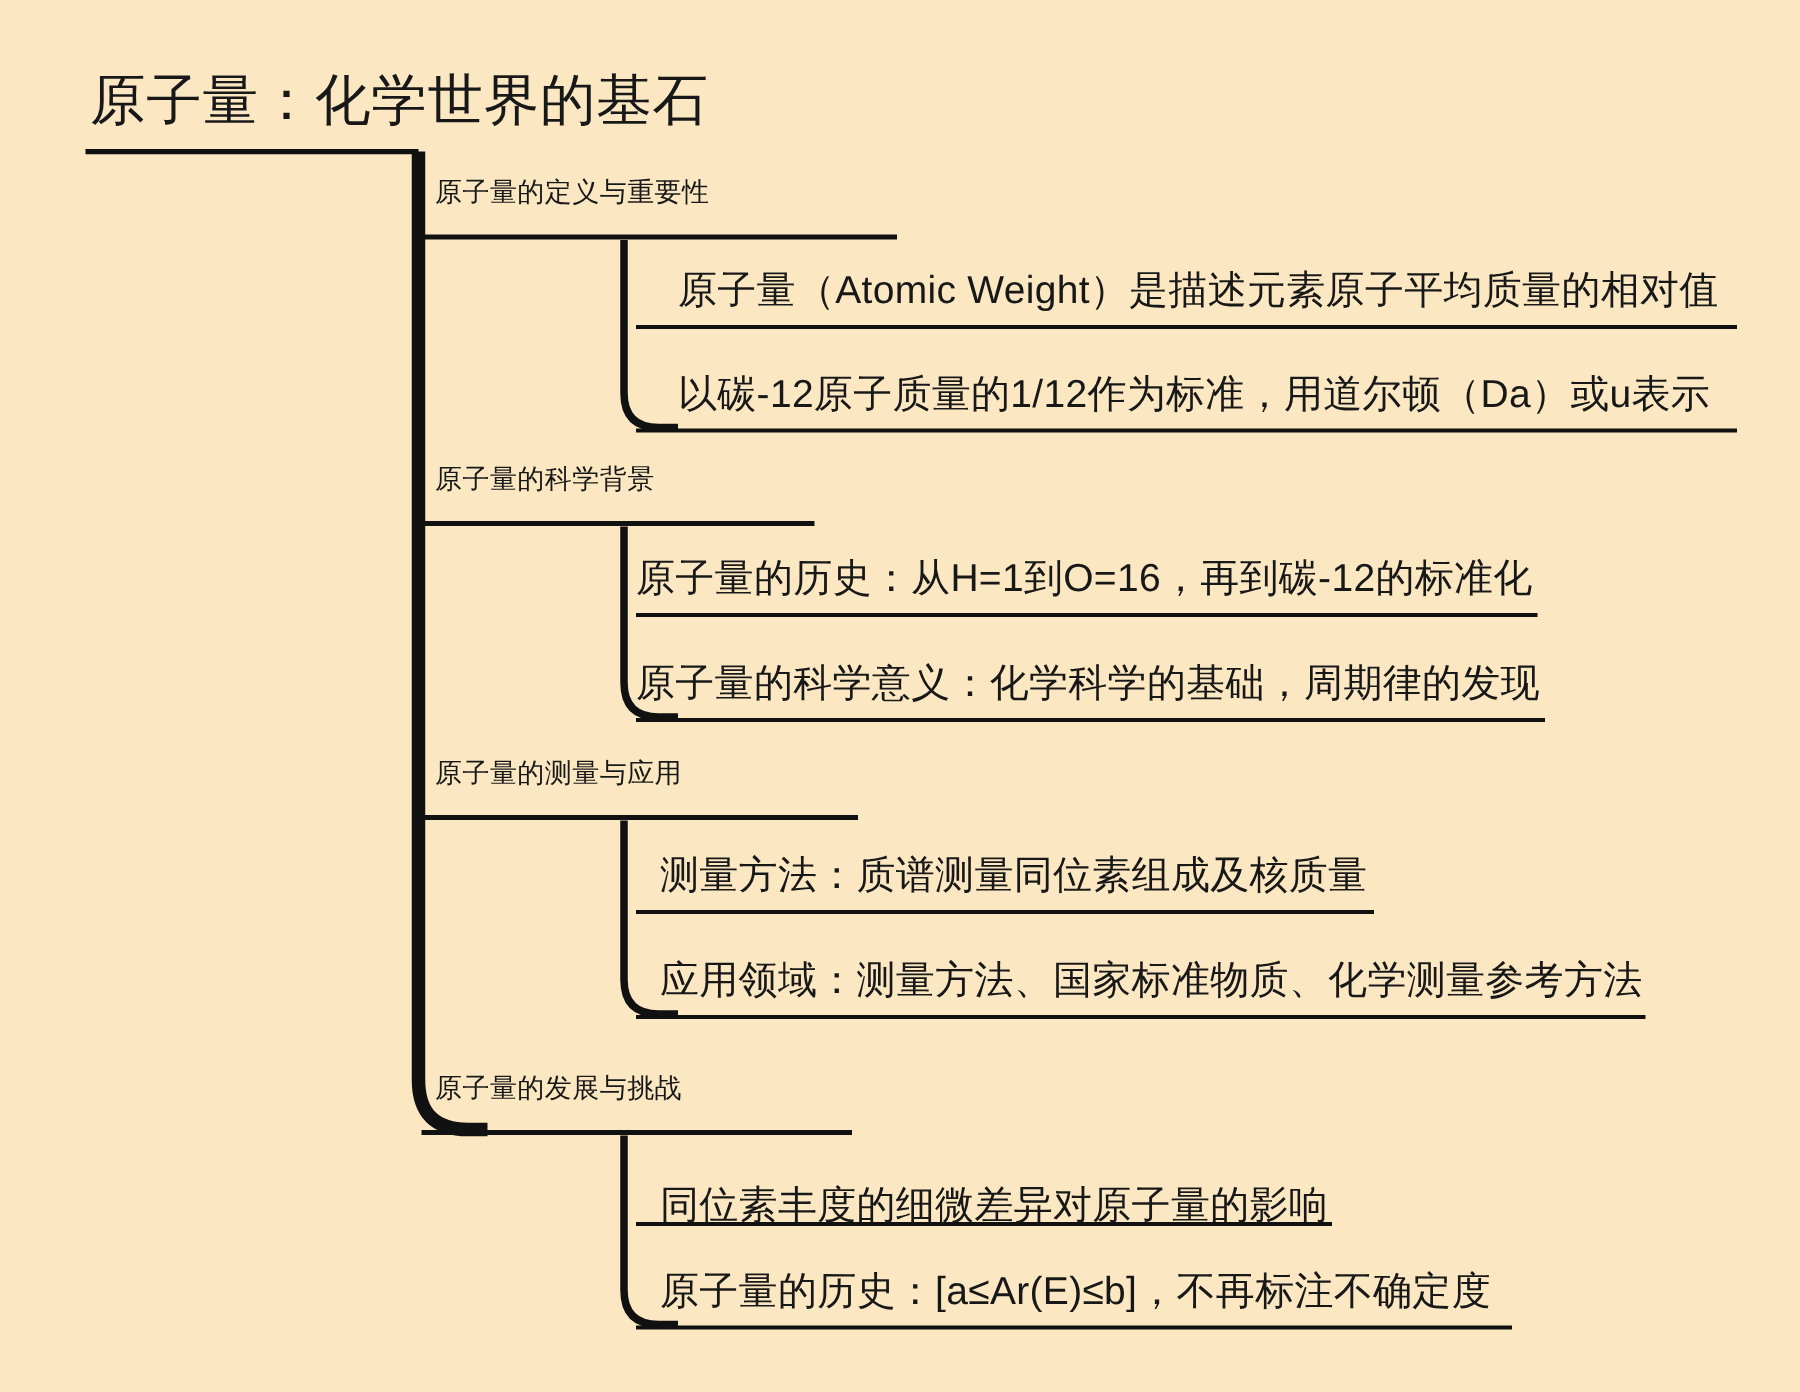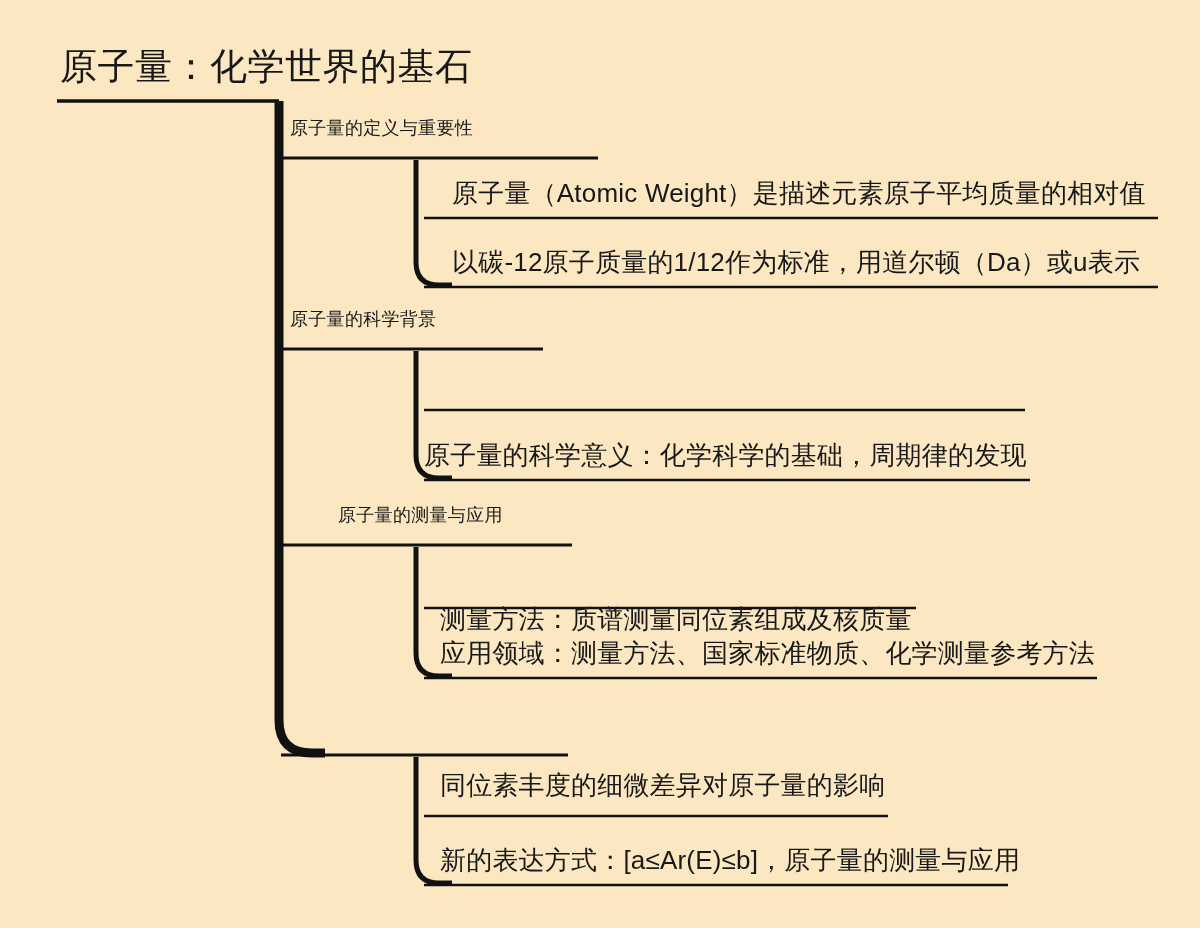--- a/index.html
+++ b/index.html
@@ -79,22 +79,24 @@
     <path d="M424,885 L1008,885" stroke="#111111" stroke-width="2.6" fill="none"></path>
   </svg>
 
   <div class="node root-title" style="left:60px; top:48px;">原子量：化学世界的基石</div>
 
   <div class="node branch-title" style="left:290px; top:119px;">原子量的定义与重要性</div>
   <div class="node leaf-title" style="left:452px; top:180px;">原子量（Atomic Weight）是描述元素原子平均质量的相对值</div>
   <div class="node leaf-title" style="left:452px; top:249px;text-align:right;">以碳-12原子质量的1/12作为标准，用道尔顿（Da）或u表示</div>
 
   <div class="node branch-title" style="left:290px; top:310px;">原子量的科学背景</div>
+  <div class="node leaf-title" style="left:424px; top:372px;">原子量的历史：从H=1到O=16，再到碳-12的标准化</div>
   <div class="node leaf-title" style="left:424px; top:442px;">原子量的科学意义：化学科学的基础，周期律的发现</div>
 
-  <div class="node branch-title" style="left:290px; top:506px;margin-left:48px;">原子量的测量与应用</div>
-  <div class="node leaf-title" style="left:440px; top:570px;margin-top:36px;">测量方法：质谱测量同位素组成及核质量</div>
+  <div class="node branch-title" style="left:290px; top:506px;">原子量的测量与应用</div>
+  <div class="node leaf-title" style="left:440px; top:570px;">测量方法：质谱测量同位素组成及核质量</div>
   <div class="node leaf-title" style="left:440px; top:640px;">应用领域：测量方法、国家标准物质、化学测量参考方法</div>
 
-  <div class="node leaf-title" style="left:440px; top:772px;">同位素丰度的细微差异对原子量的影响</div>
-  <div class="node leaf-title" style="left:440px; top:847px;">新的表达方式：[a≤Ar(E)≤b]，原子量的测量与应用</div>
+  <div class="node branch-title" style="left:290px; top:716px;">原子量的发展与挑战</div>
+  <div class="node leaf-title" style="left:440px; top:790px;">同位素丰度的细微差异对原子量的影响</div>
+  <div class="node leaf-title" style="left:440px; top:847px;">原子量的历史：[a≤Ar(E)≤b]，不再标注不确定度</div>
 
 </div>
 
 </body></html>

